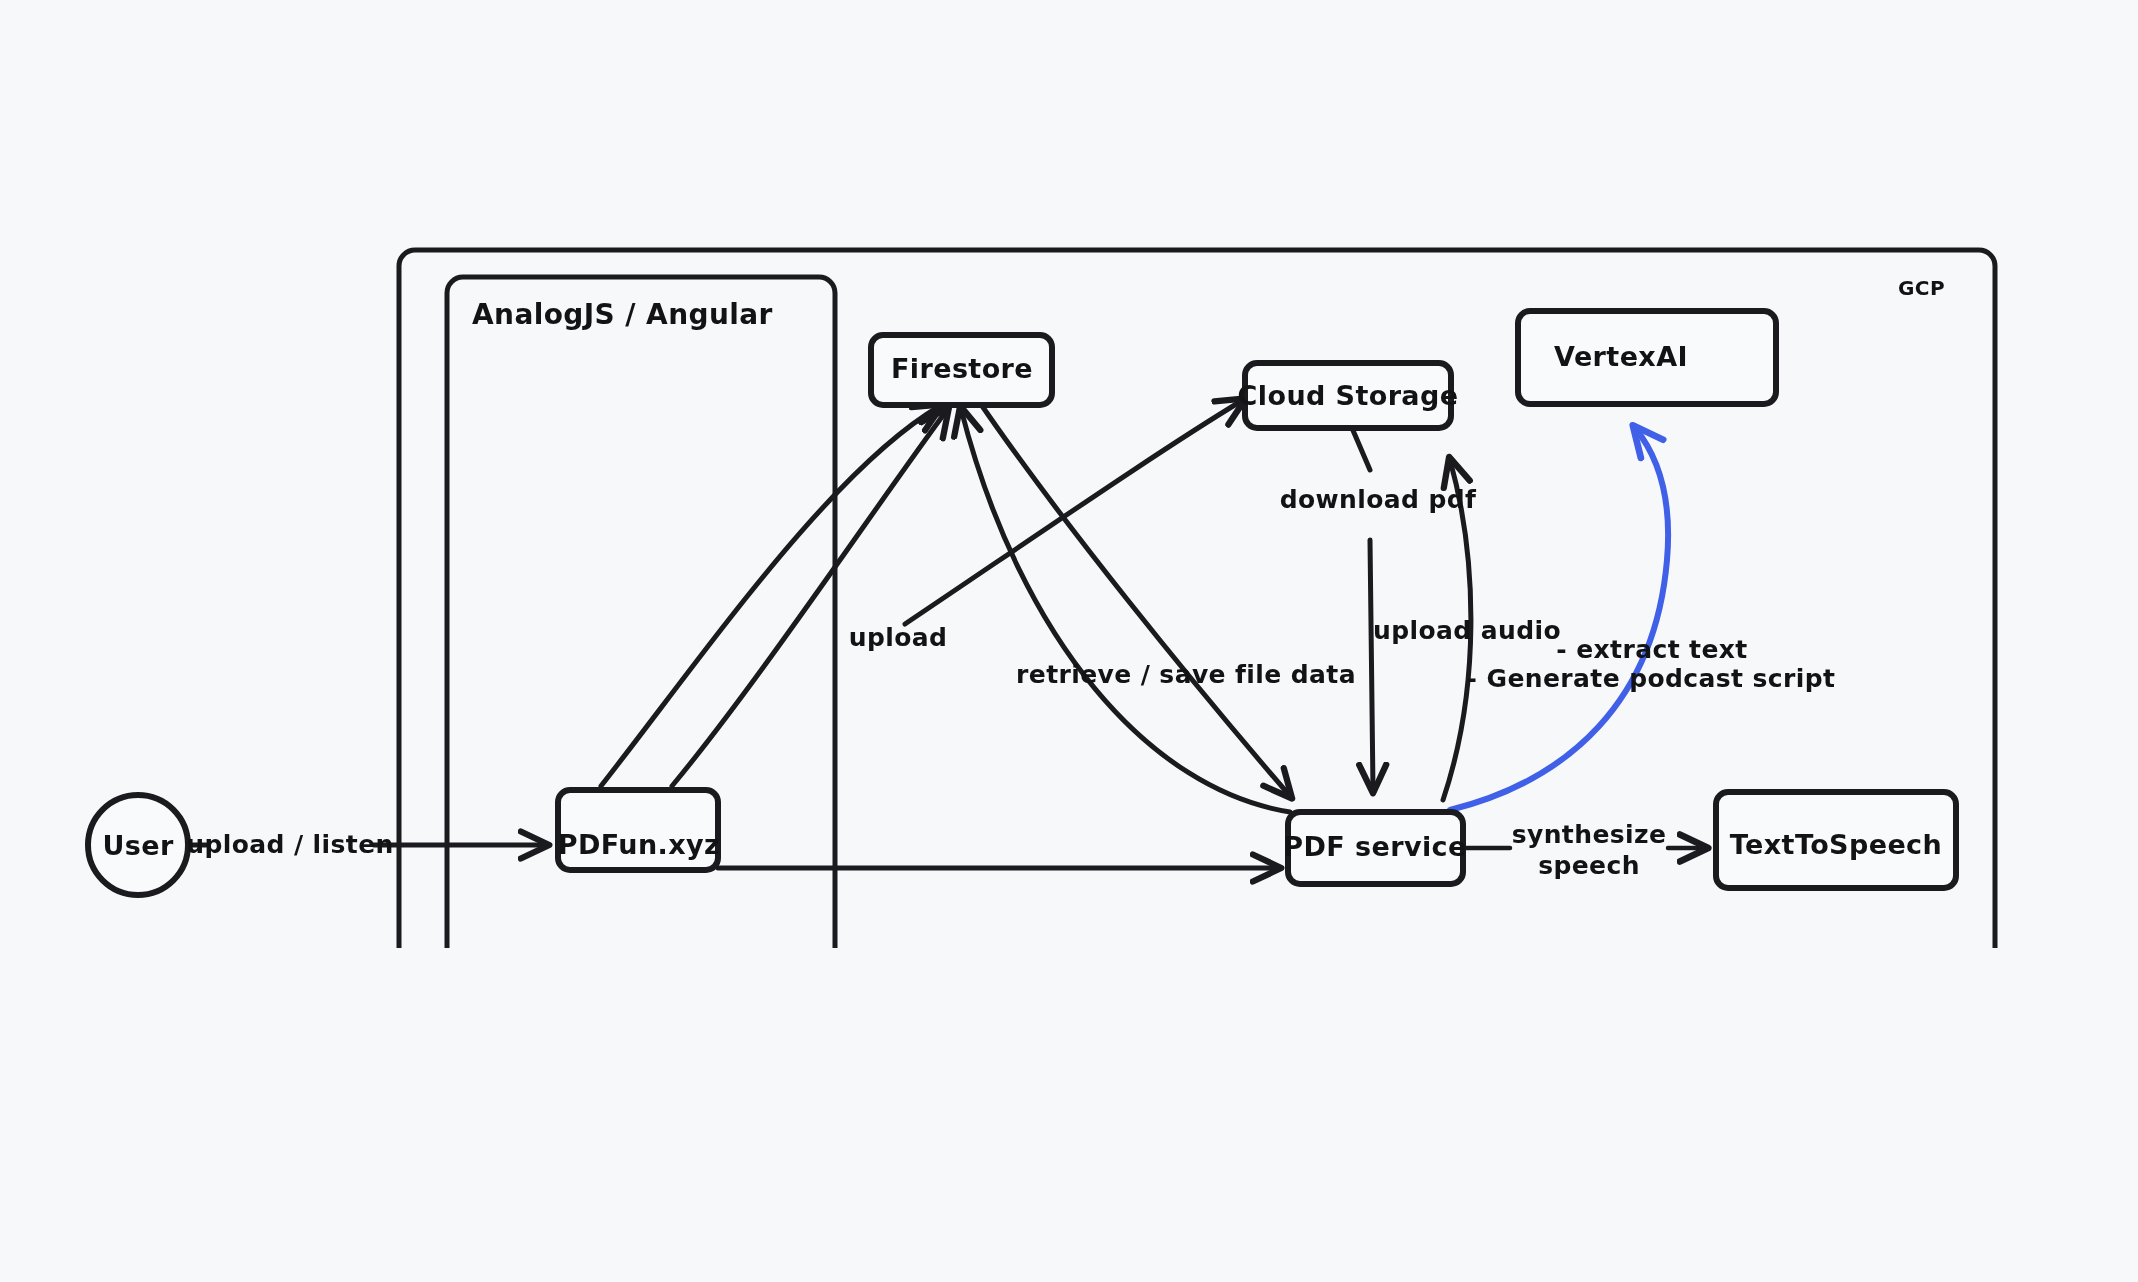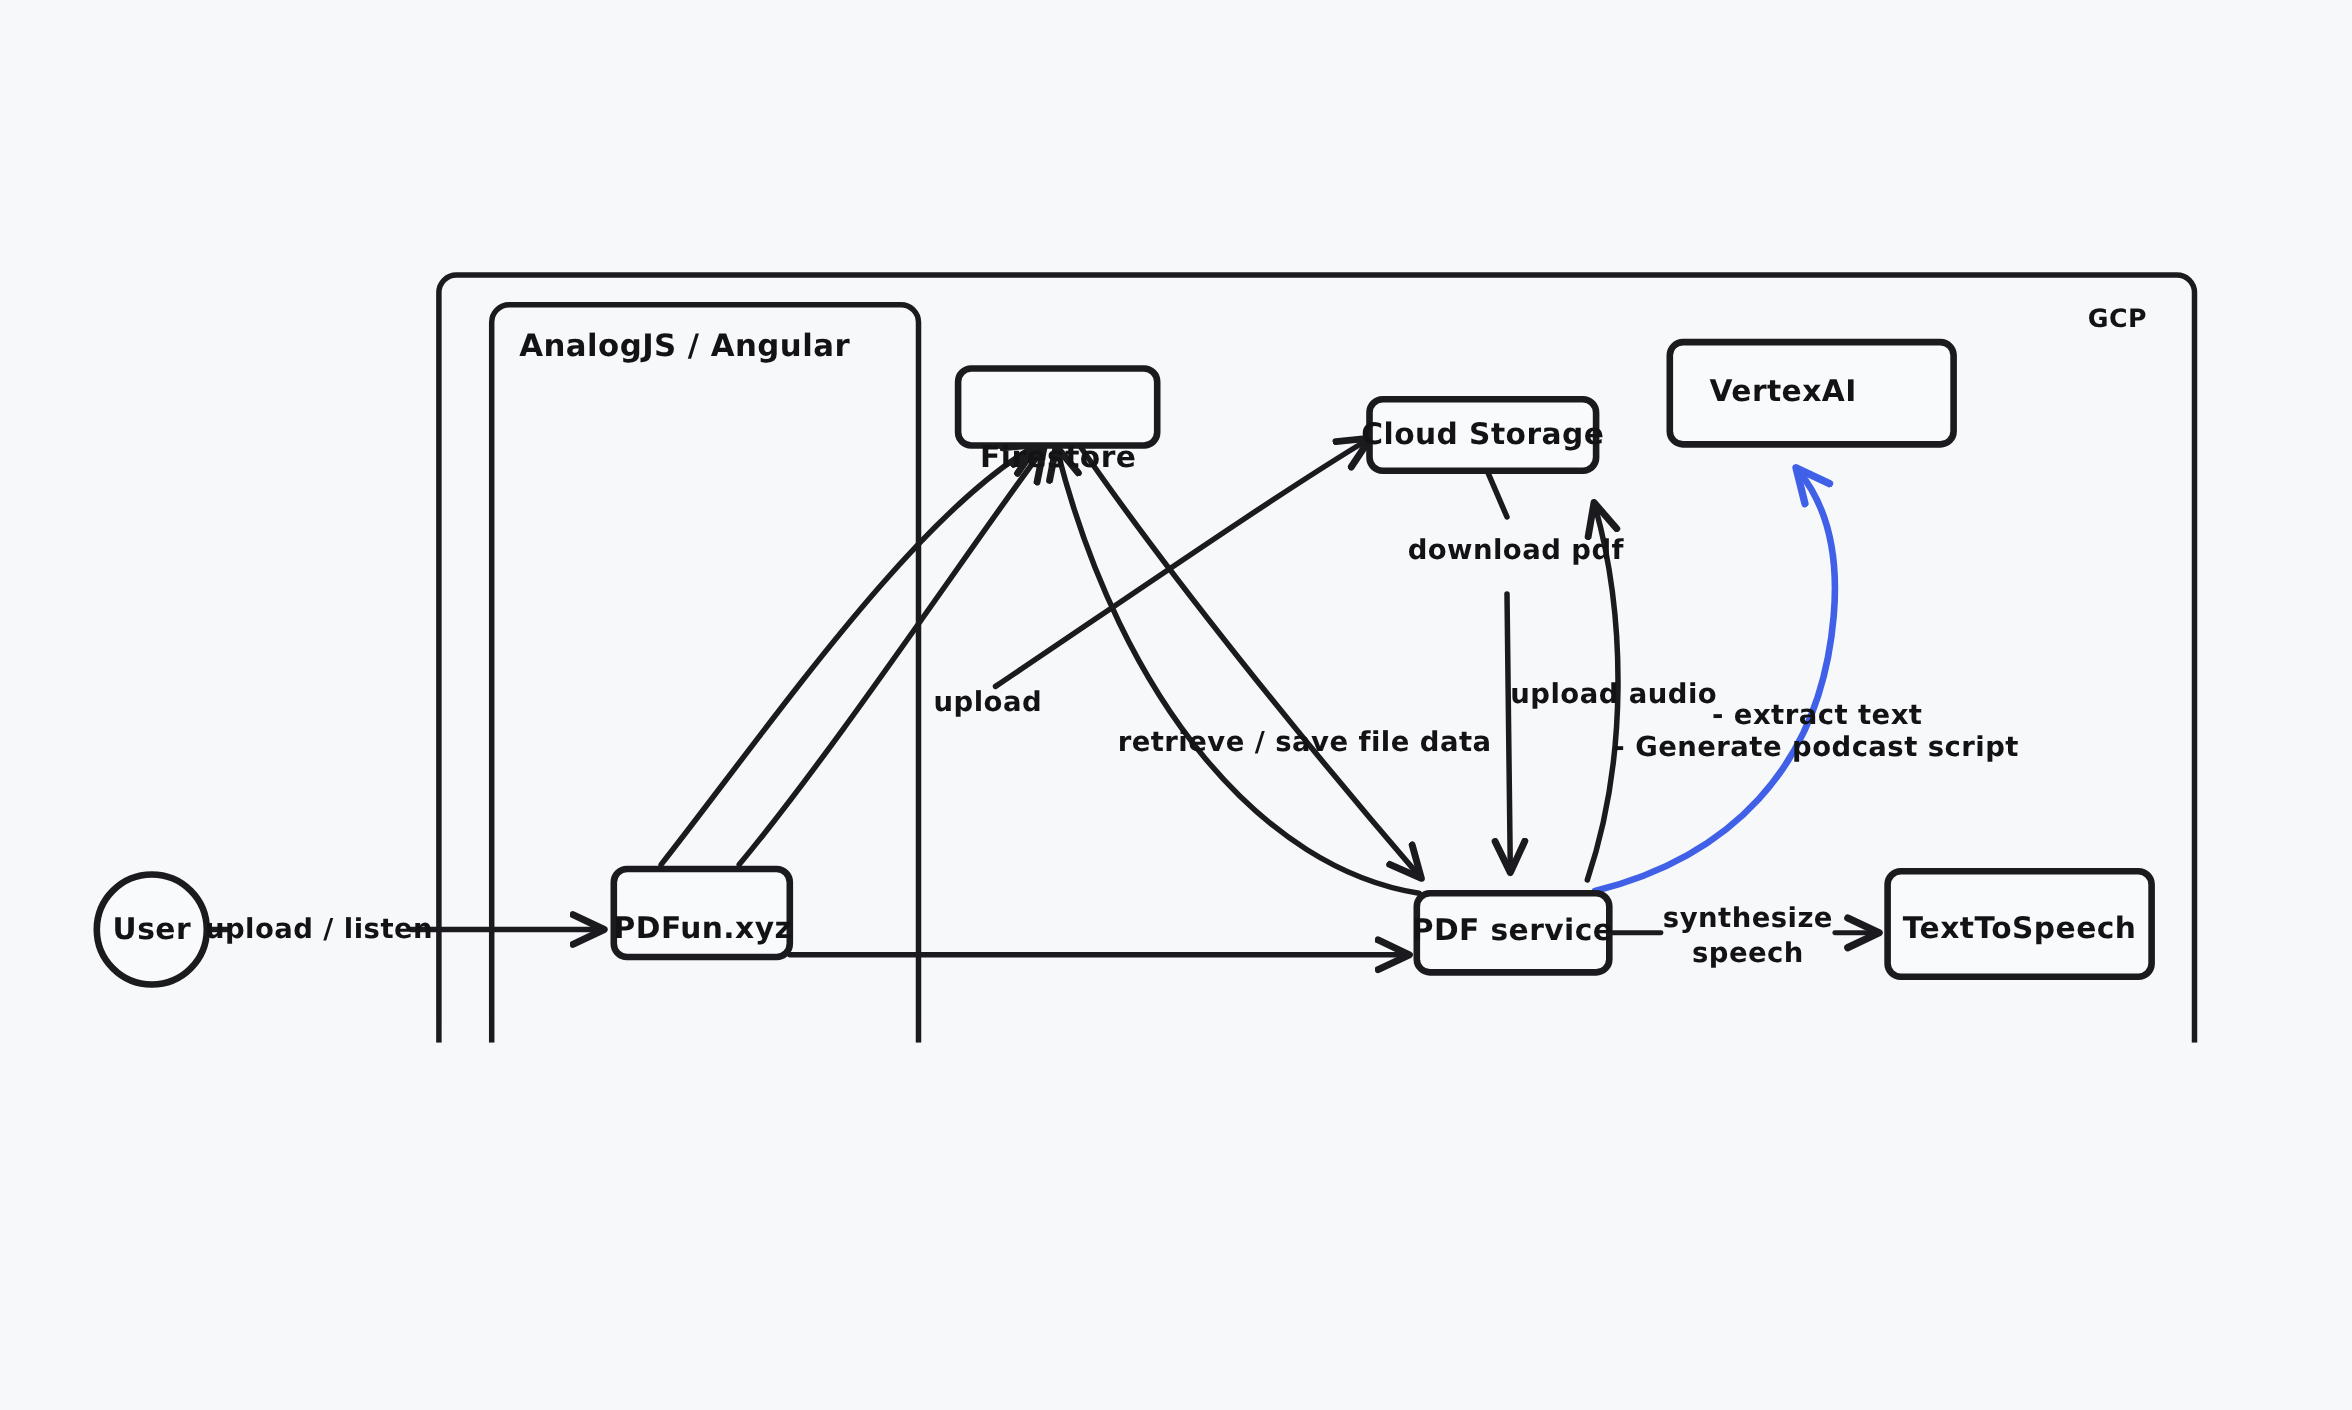--- a/index.html
+++ b/index.html
@@ -70,21 +70,21 @@
   .edge-label {
     font-size: 25px;
     font-weight: 600;
     transform: translate(-50%, -50%);
     text-align: center;
   }
   .group-label {
     font-size: 28px;
   }
   .corner-label {
-    font-size: 23px;
+    font-size: 20px;
   }
 </style>
 </head>
 <body>
 
 <div id="stage">
 
   <svg class="diagram" viewBox="0 0 2138 1282">
     <defs>
       <marker id="arrowBlack" viewBox="0 0 12 12" refX="9.4" refY="6" markerWidth="7.2" markerHeight="7.2" orient="auto-start-reverse">
@@ -143,21 +143,21 @@
   </svg>
 
   <div class="lbl group-label" style="left:472px; top:296px;">AnalogJS / Angular</div>
 
   <div class="lbl corner-label" style="left:1898px; top:275px;">GCP</div>
 
   <div class="lbl node-label" style="left:138px; top:846px;">User</div>
 
   <div class="lbl node-label" style="left:639px; top:845px;text-align:center;">PDFun.xyz</div>
 
-  <div class="lbl node-label" style="left:962px; top:369px;margin-top:48px;">Firestore</div>
+  <div class="lbl node-label" style="left:962px; top:369px;">Firestore</div>
 
   <div class="lbl node-label" style="left:1348px; top:396px;">Cloud Storage</div>
 
   <div class="lbl node-label" style="left:1621px; top:357px;">VertexAI</div>
 
   <div class="lbl node-label" style="left:1375px; top:847px;">PDF service</div>
 
   <div class="lbl node-label" style="left:1836px; top:845px;">TextToSpeech</div>
 
   <div class="lbl edge-label" style="left:290px; top:845px;">upload / listen</div>

